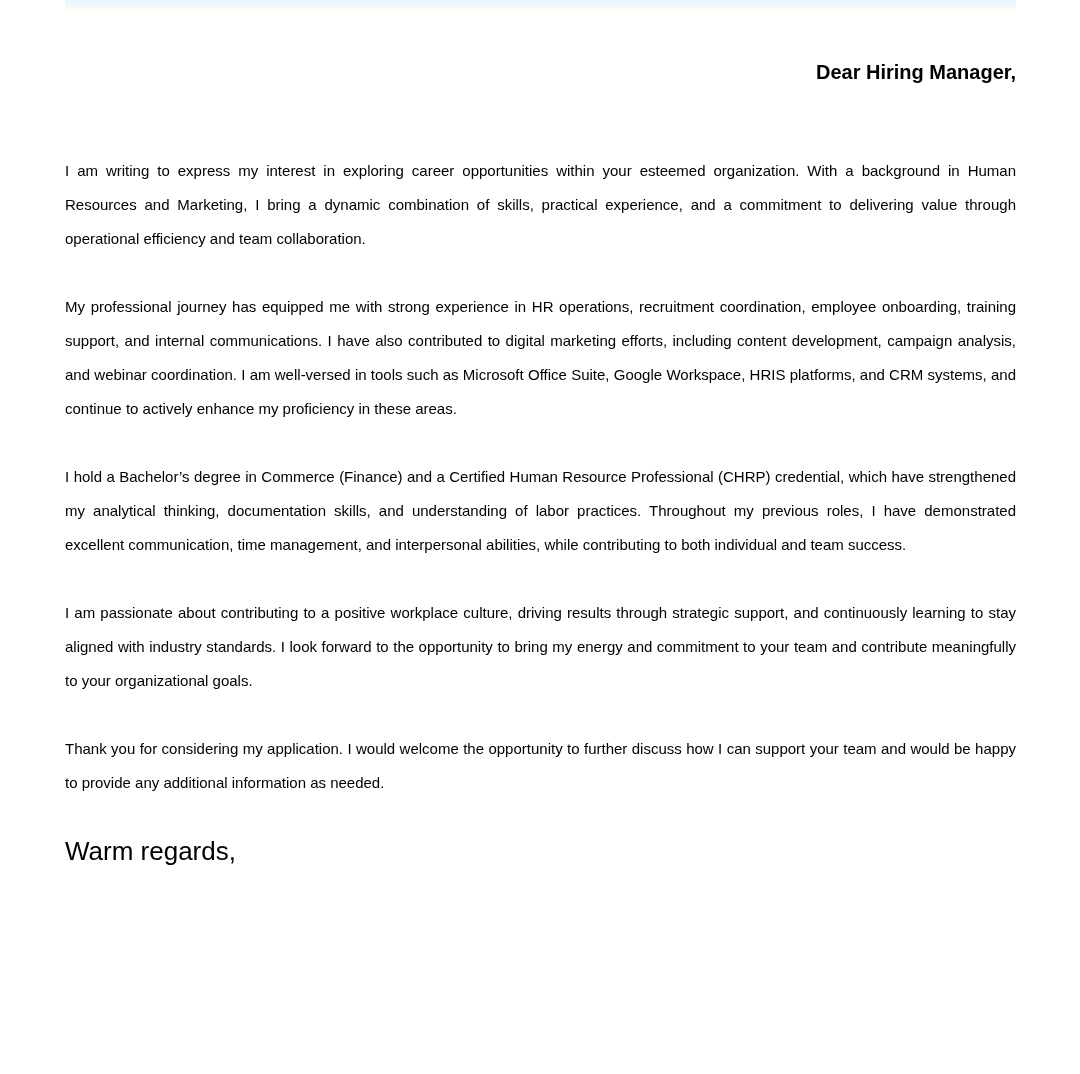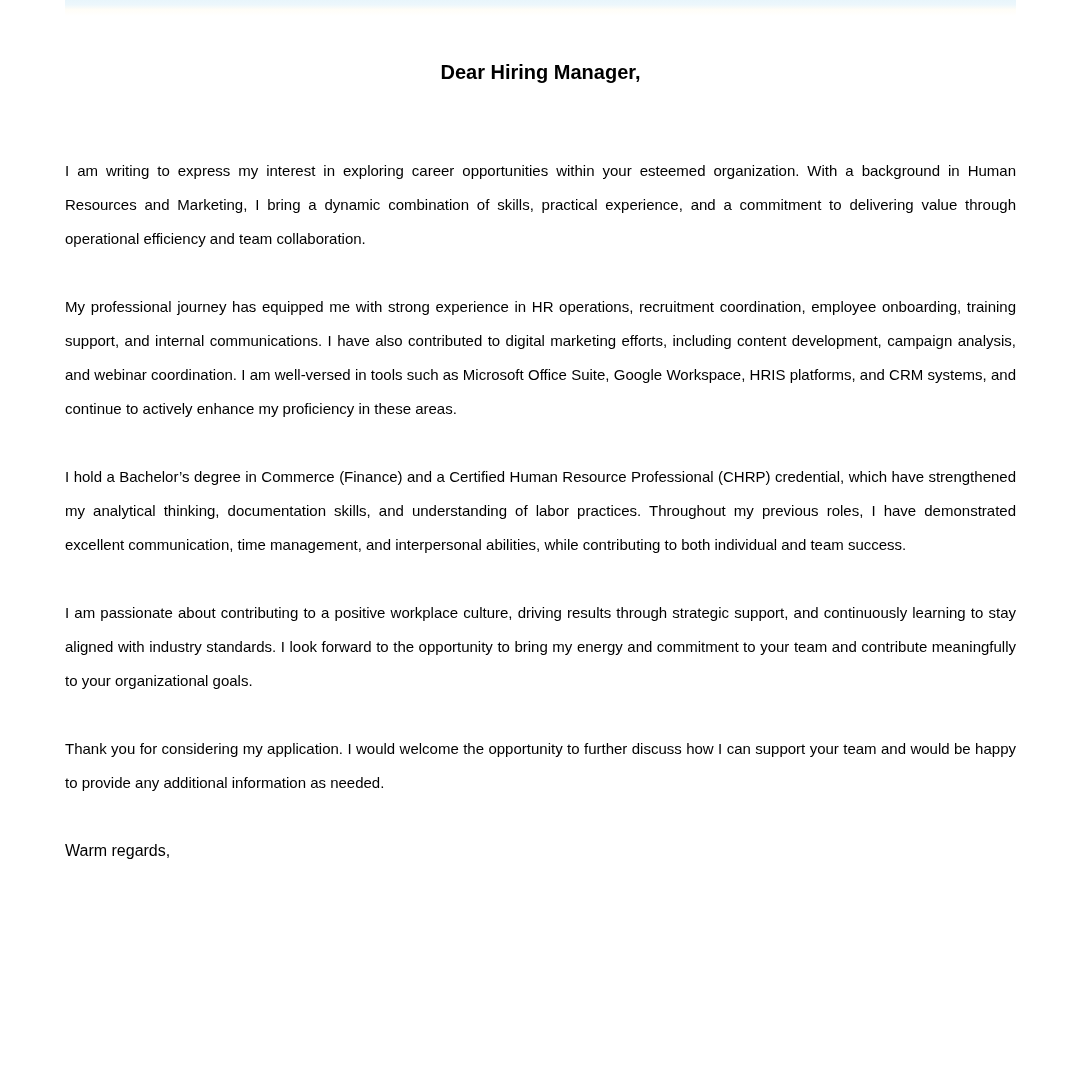--- a/index.html
+++ b/index.html
@@ -34,35 +34,35 @@
     top: 0;
     left: 65px;
     width: 951px;
     display: flow-root;
   }
   .greeting {
     margin-top: 55px;
     font-size: 20px;
     line-height: 34px;
     font-weight: bold;
-    text-align: center;
+    text-align: right;
   }
   p.body-para {
     margin-top: 34px;
     font-size: 15px;
     line-height: 34px;
     text-align: justify;
     text-justify: inter-word;
   }
   p.body-para.first {
     margin-top: 65px;
   }
   .closing {
     margin-top: 34px;
-    font-size: 16px;
+    font-size: 26px;
     line-height: 34px;
     text-align: left;
   }
 </style>
 </head>
 <body>
 
 <div class="page">
 
   <div class="highlight-strip"></div>

